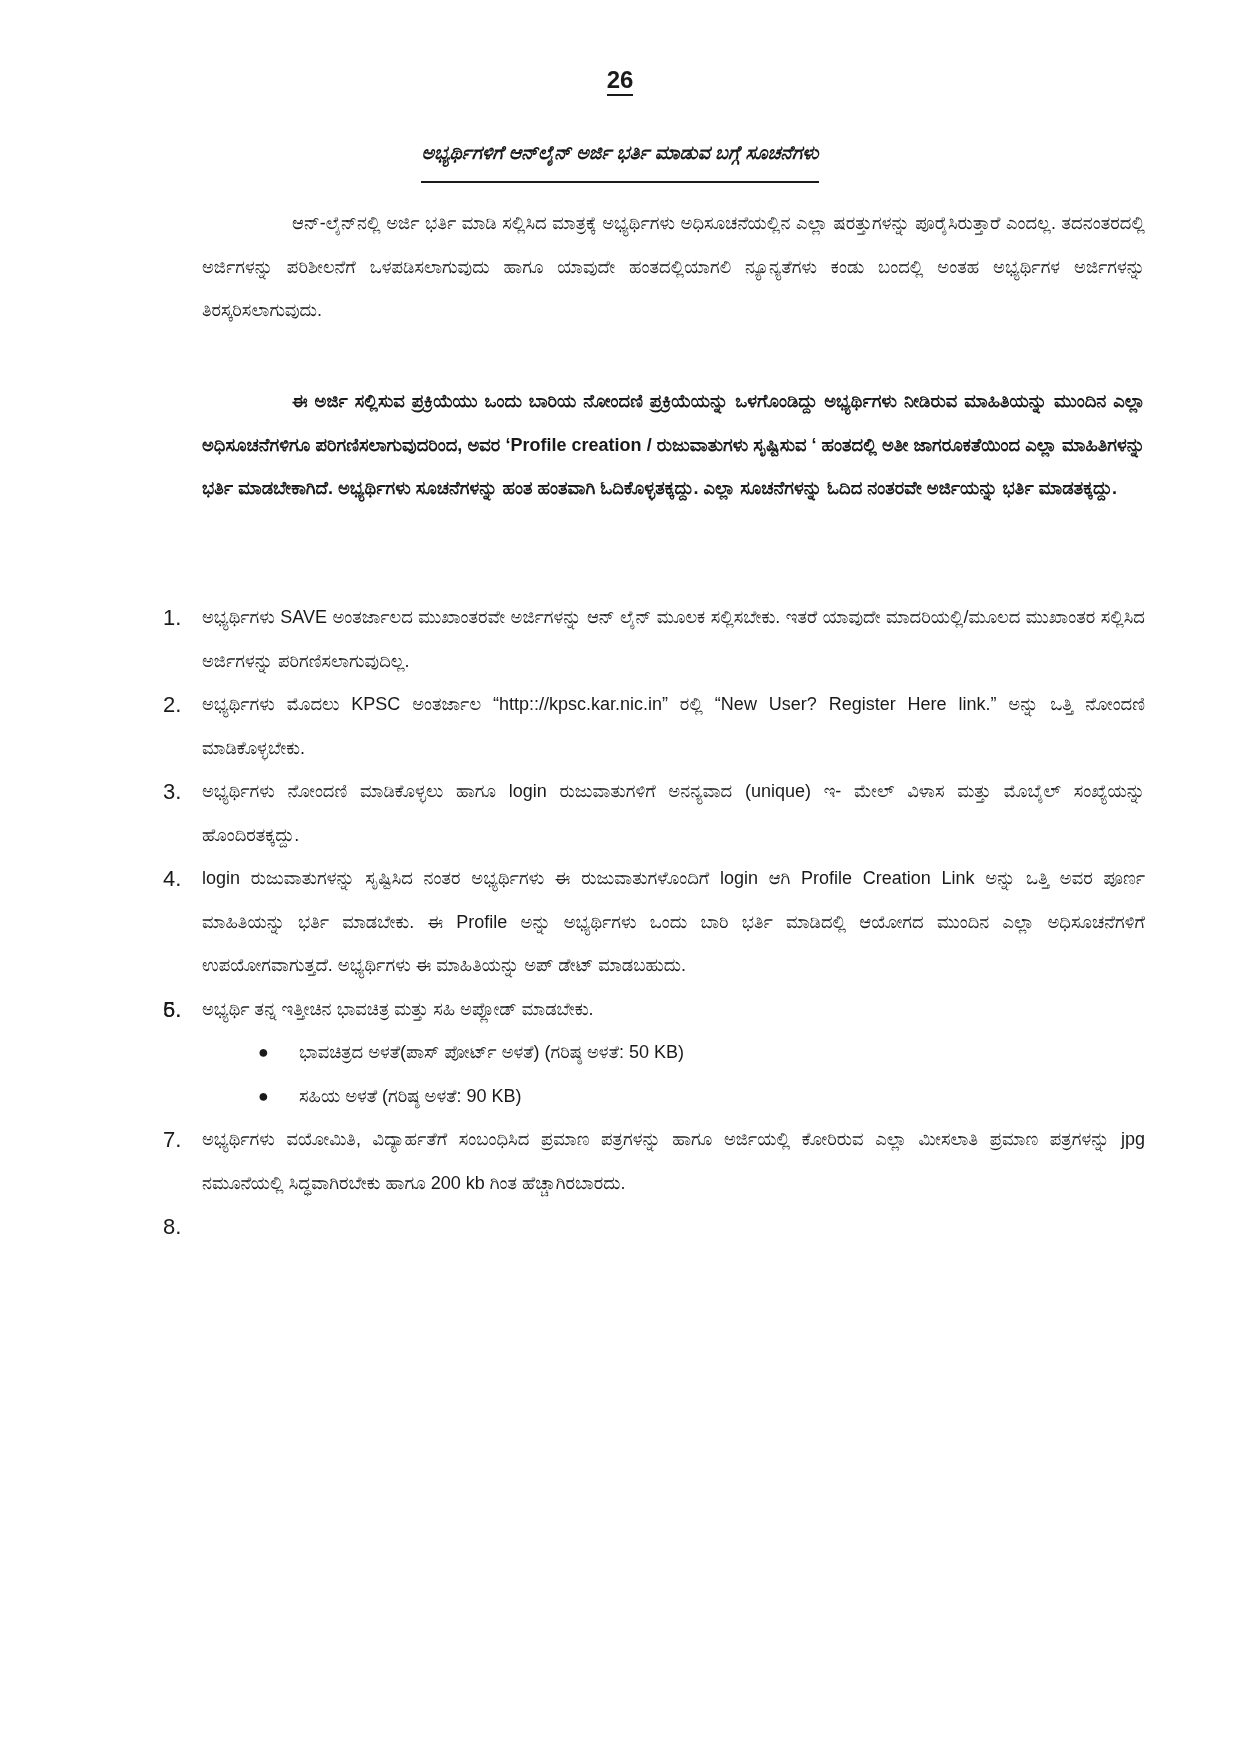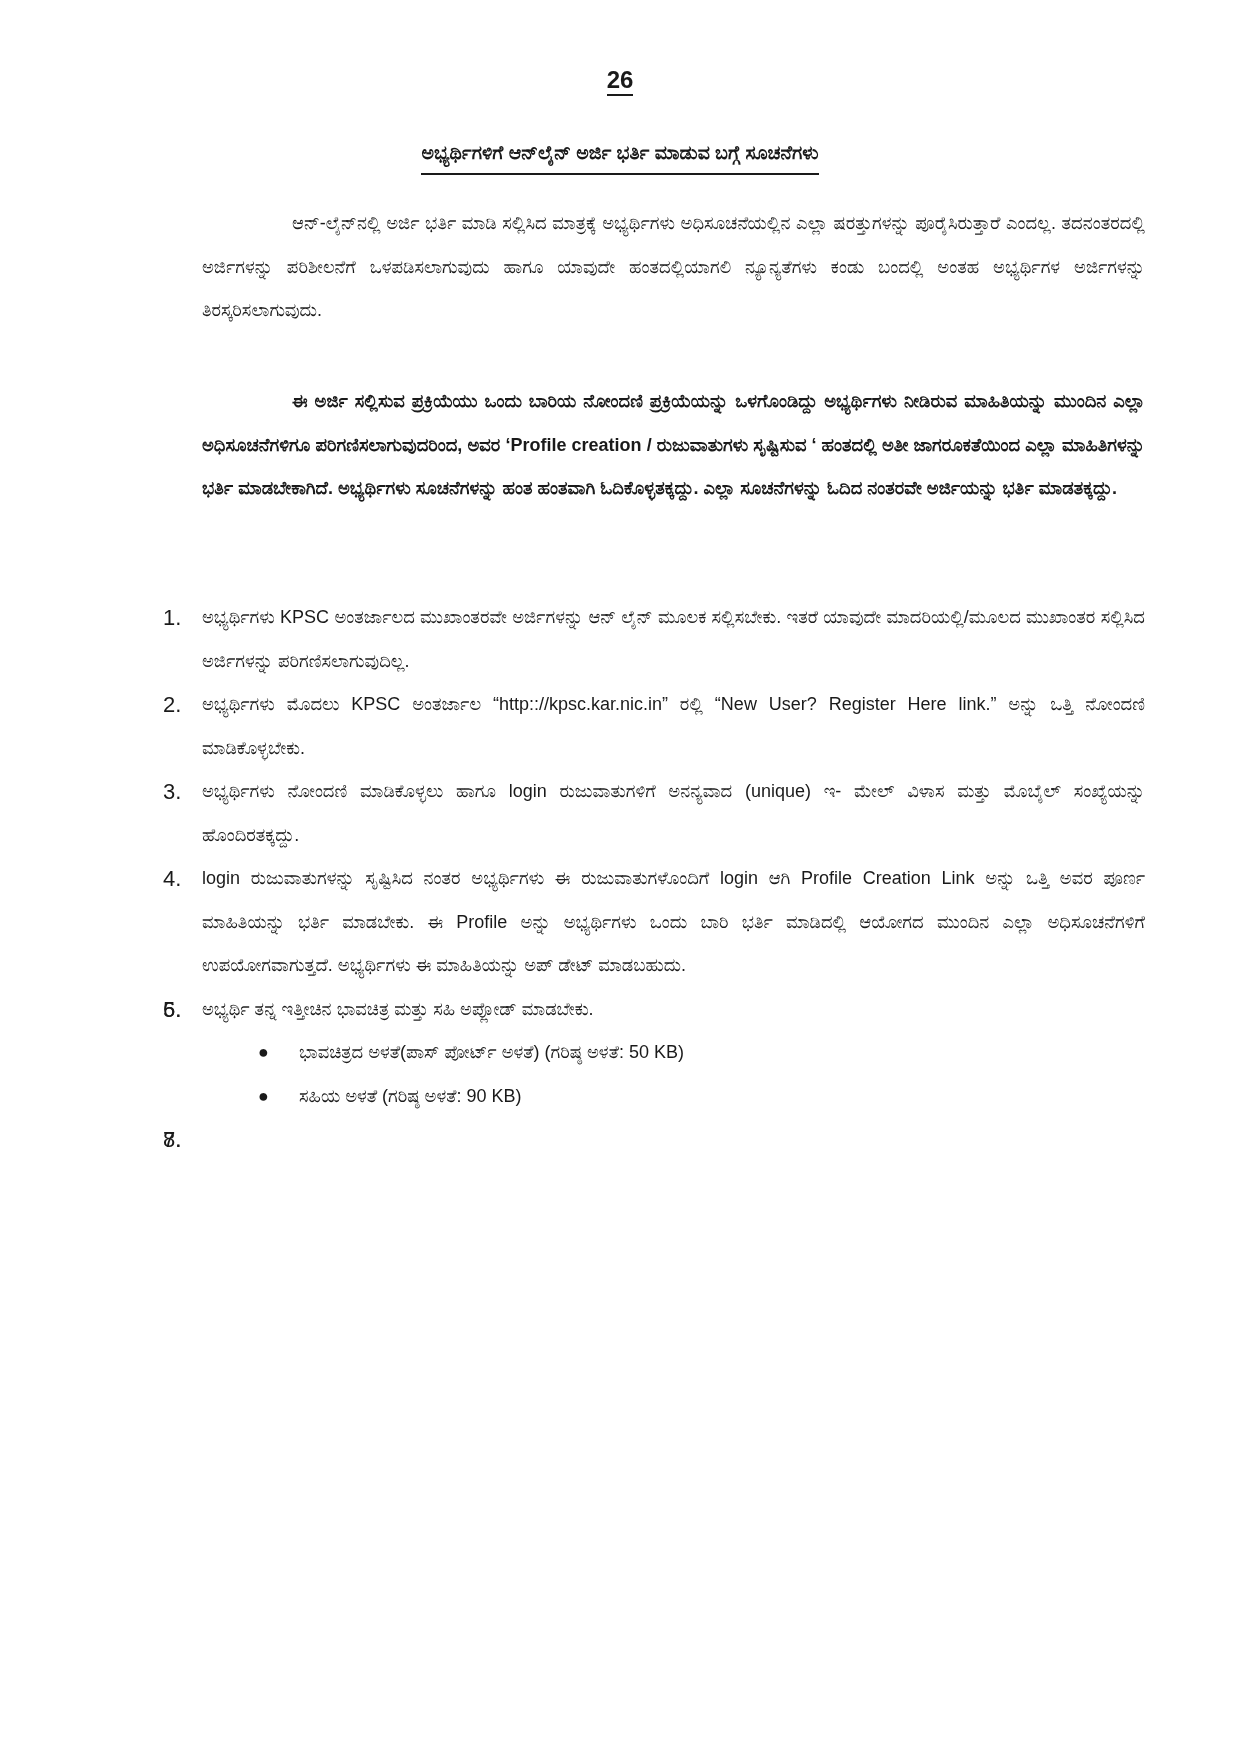--- a/index.html
+++ b/index.html
@@ -10,21 +10,21 @@
     }
     .page-number {
       position: absolute; top: 66px; left: 0; width: 1240px; text-align: center;
       font-size: 24px; font-weight: bold;
     }
     .page-number span { border-bottom: 2px solid #1a1a1a; padding-bottom: 1px; }
     .doc-title {
       position: absolute; top: 142px; left: 0; width: 1240px; text-align: center;
       font-size: 19px; font-weight: bold;
     }
-    .doc-title span { border-bottom: 2px solid #1a1a1a; padding-bottom: 10px; }
+    .doc-title span { border-bottom: 2px solid #1a1a1a; padding-bottom: 18px; font-style: italic; }
     .para {
       position: absolute; left: 202px; width: 943px;
       font-size: 18px; line-height: 43.5px; text-align: justify;
     }
     .para .indent { display: inline-block; width: 90px; }
     #para1 { top: 202px; }
     #para2 { top: 380px; font-weight: bold; }
     .list {
       position: absolute; left: 163px; top: 596px; width: 982px;
       margin: 0; padding: 0; list-style: none;
@@ -51,21 +51,21 @@
 
 <div class="doc-title"><span>ಅಭ್ಯರ್ಥಿಗಳಿಗೆ  ಆನ್‌ಲೈನ್ ಅರ್ಜಿ ಭರ್ತಿ ಮಾಡುವ ಬಗ್ಗೆ ಸೂಚನೆಗಳು</span></div>
 
 <div class="para" id="para1"><span class="indent"></span><span>ಆನ್-ಲೈನ್‌ನಲ್ಲಿ ಅರ್ಜಿ ಭರ್ತಿ ಮಾಡಿ ಸಲ್ಲಿಸಿದ ಮಾತ್ರಕ್ಕೆ ಅಭ್ಯರ್ಥಿಗಳು ಅಧಿಸೂಚನೆಯಲ್ಲಿನ ಎಲ್ಲಾ ಷರತ್ತುಗಳನ್ನು ಪೂರೈಸಿರುತ್ತಾರೆ ಎಂದಲ್ಲ. ತದನಂತರದಲ್ಲಿ ಅರ್ಜಿಗಳನ್ನು ಪರಿಶೀಲನೆಗೆ ಒಳಪಡಿಸಲಾಗುವುದು ಹಾಗೂ ಯಾವುದೇ ಹಂತದಲ್ಲಿಯಾಗಲಿ ನ್ಯೂನ್ಯತೆಗಳು ಕಂಡು ಬಂದಲ್ಲಿ ಅಂತಹ ಅಭ್ಯರ್ಥಿಗಳ ಅರ್ಜಿಗಳನ್ನು ತಿರಸ್ಕರಿಸಲಾಗುವುದು.</span></div>
 
 <div class="para" id="para2"><span class="indent"></span><span>ಈ ಅರ್ಜಿ ಸಲ್ಲಿಸುವ ಪ್ರಕ್ರಿಯೆಯು ಒಂದು ಬಾರಿಯ ನೋಂದಣಿ ಪ್ರಕ್ರಿಯೆಯನ್ನು ಒಳಗೊಂಡಿದ್ದು  ಅಭ್ಯರ್ಥಿಗಳು ನೀಡಿರುವ ಮಾಹಿತಿಯನ್ನು ಮುಂದಿನ ಎಲ್ಲಾ ಅಧಿಸೂಚನೆಗಳಿಗೂ ಪರಿಗಣಿಸಲಾಗುವುದರಿಂದ,  ಅವರ ‘Profile creation / ರುಜುವಾತುಗಳು ಸೃಷ್ಟಿಸುವ ‘ ಹಂತದಲ್ಲಿ ಅತೀ ಜಾಗರೂಕತೆಯಿಂದ ಎಲ್ಲಾ ಮಾಹಿತಿಗಳನ್ನು ಭರ್ತಿ ಮಾಡಬೇಕಾಗಿದೆ. ಅಭ್ಯರ್ಥಿಗಳು ಸೂಚನೆಗಳನ್ನು ಹಂತ ಹಂತವಾಗಿ ಓದಿಕೊಳ್ಳತಕ್ಕದ್ದು. ಎಲ್ಲಾ ಸೂಚನೆಗಳನ್ನು ಓದಿದ ನಂತರವೇ ಅರ್ಜಿಯನ್ನು ಭರ್ತಿ ಮಾಡತಕ್ಕದ್ದು.</span></div>
 
 <ol class="list">
   <li>
     <span class="num">1.</span>
-    <span>ಅಭ್ಯರ್ಥಿಗಳು KPSC ಅಂತರ್ಜಾಲದ ಮುಖಾಂತರವೇ ಅರ್ಜಿಗಳನ್ನು ಆನ್ ಲೈನ್ ಮೂಲಕ ಸಲ್ಲಿಸಬೇಕು. ಇತರೆ ಯಾವುದೇ ಮಾದರಿಯಲ್ಲಿ/ಮೂಲದ ಮುಖಾಂತರ ಸಲ್ಲಿಸಿದ ಅರ್ಜಿಗಳನ್ನು ಪರಿಗಣಿಸಲಾಗುವುದಿಲ್ಲ.</span>
+    <span>ಅಭ್ಯರ್ಥಿಗಳು SAVE ಅಂತರ್ಜಾಲದ ಮುಖಾಂತರವೇ ಅರ್ಜಿಗಳನ್ನು ಆನ್ ಲೈನ್ ಮೂಲಕ ಸಲ್ಲಿಸಬೇಕು. ಇತರೆ ಯಾವುದೇ ಮಾದರಿಯಲ್ಲಿ/ಮೂಲದ ಮುಖಾಂತರ ಸಲ್ಲಿಸಿದ ಅರ್ಜಿಗಳನ್ನು ಪರಿಗಣಿಸಲಾಗುವುದಿಲ್ಲ.</span>
   </li>
   <li>
     <span class="num">2.</span>
     <span>ಅಭ್ಯರ್ಥಿಗಳು ಮೊದಲು KPSC ಅಂತರ್ಜಾಲ “http:://kpsc.kar.nic.in” ರಲ್ಲಿ “New User? Register Here link.” ಅನ್ನು ಒತ್ತಿ ನೋಂದಣಿ ಮಾಡಿಕೊಳ್ಳಬೇಕು.</span>
   </li>
   <li>
     <span class="num">3.</span>
     <span>ಅಭ್ಯರ್ಥಿಗಳು ನೋಂದಣಿ ಮಾಡಿಕೊಳ್ಳಲು ಹಾಗೂ login ರುಜುವಾತುಗಳಿಗೆ ಅನನ್ಯವಾದ (unique) ಇ- ಮೇಲ್ ವಿಳಾಸ ಮತ್ತು ಮೊಬೈಲ್ ಸಂಖ್ಯೆಯನ್ನು ಹೊಂದಿರತಕ್ಕದ್ದು.</span>
   </li>
   <li>
@@ -84,17 +84,18 @@
         <span>ಭಾವಚಿತ್ರದ ಅಳತೆ(ಪಾಸ್ ಪೋರ್ಟ್ ಅಳತೆ) (ಗರಿಷ್ಠ ಅಳತೆ: 50 KB)</span>
       </li>
       <li>
         <span class="bullet">●</span>
         <span>ಸಹಿಯ ಅಳತೆ (ಗರಿಷ್ಠ ಅಳತೆ: 90 KB)</span>
       </li>
     </ul>
   </li>
   <li>
     <span class="num">7.</span>
+    <span>ಅಭ್ಯರ್ಥಿಗಳು ವಯೋಮಿತಿ, ವಿದ್ಯಾರ್ಹತೆಗೆ ಸಂಬಂಧಿಸಿದ ಪ್ರಮಾಣ ಪತ್ರಗಳನ್ನು ಹಾಗೂ ಅರ್ಜಿಯಲ್ಲಿ ಕೋರಿರುವ ಎಲ್ಲಾ ಮೀಸಲಾತಿ ಪ್ರಮಾಣ ಪತ್ರಗಳನ್ನು jpg ನಮೂನೆಯಲ್ಲಿ ಸಿದ್ಧವಾಗಿರಬೇಕು ಹಾಗೂ 200 kb ಗಿಂತ ಹೆಚ್ಚಾಗಿರಬಾರದು.</span>
   </li>
   <li>
     <span class="num">8.</span>
   </li>
 </ol>
 
 </body></html>

